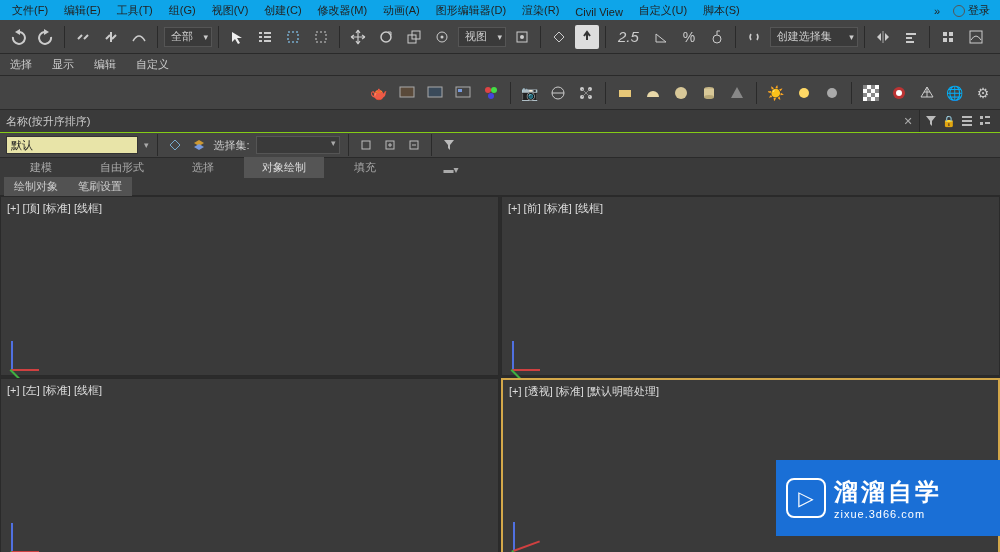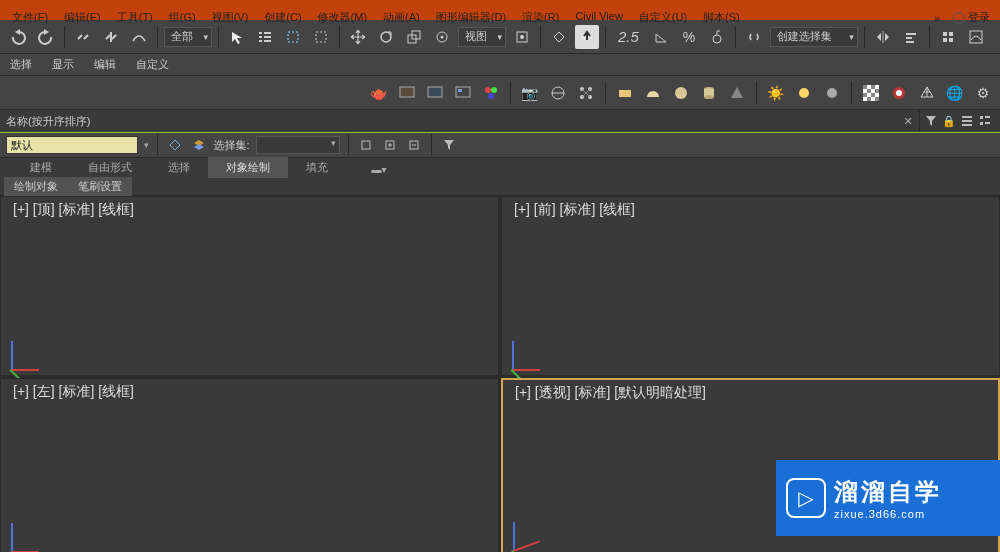--- a/index.html
+++ b/index.html
@@ -1,19 +1,19 @@
 <!DOCTYPE html>
 <html><head>
 <meta charset="utf-8">
 <style>
 * { margin: 0; padding: 0; box-sizing: border-box; font-family: "Microsoft YaHei", Arial, sans-serif; font-size: 11px; }
 body { width: 1000px; height: 552px; background: #3a3a3a; color: #c8c8c8; overflow: hidden; position: relative; }
 
 
-.menubar { height: 20px; background: #c2410c; display: flex; align-items: flex-start; padding: 8px 4px; }
+.menubar { height: 20px; background: #0ea5e9; display: flex; align-items: flex-end; padding: 0 4px; }
 .menubar .menu-item { padding: 2px 8px; color: #222; cursor: pointer; }
 .menubar .right { margin-left: auto; display: flex; align-items: center; gap: 4px; }
 .menubar .arrow { color: #222; padding: 0 3px; }
 .login-btn { display: flex; align-items: center; gap: 3px; padding: 2px 6px; color: #222; }
 .login-icon { width: 12px; height: 12px; border: 1px solid #555; border-radius: 50%; position: relative; }
 
 
 .toolbar { height: 34px; background: #444; border-bottom: 1px solid #2a2a2a; display: flex; align-items: center; padding: 0 6px; gap: 4px; }
 .toolbar2 { height: 22px; background: #444; border-bottom: 1px solid #2a2a2a; display: flex; align-items: center; padding: 0 6px; gap: 12px; }
 .toolbar3 { height: 34px; background: #444; border-bottom: 1px solid #2a2a2a; display: flex; align-items: center; justify-content: flex-end; padding: 0 6px; gap: 6px; }
@@ -30,32 +30,32 @@
 .filter-row { height: 22px; background: #3a3a3a; display: flex; align-items: center; padding: 0 6px; gap: 0; }
 .name-label { font-size: 11px; color: #ccc; }
 .name-input-row { height: 26px; background: #444; border-top: 1px solid #84cc16; border-bottom: 1px solid #2a2a2a; display: flex; align-items: center; padding: 0 6px; gap: 6px; }
 .name-input { width: 132px; height: 18px; background: #e8e4a8; border: 1px solid #333; padding: 0 4px; color: #222; font-size: 11px; }
 .selset-label { font-size: 11px; color: #ccc; }
 .selset-dd { width: 84px; height: 18px; background: #3a3a3a; border: 1px solid #555; position: relative; }
 .selset-dd::after { content: "▾"; position: absolute; right: 3px; top: 1px; font-size: 9px; color: #aaa; }
 .cicon { width: 22px; height: 22px; display: flex; align-items: center; justify-content: center; font-size: 14px; }
 
 
-.ribbon-tabs { height: 20px; background: #3a3a3a; display: flex; align-items: flex-end; padding: 0 12px; gap: 0; }
+.ribbon-tabs { height: 20px; background: #3a3a3a; display: flex; align-items: flex-end; padding: 0 12px; gap: 12px; }
 .rtab { padding: 3px 18px; color: #aaa; cursor: pointer; font-size: 11px; }
 .rtab.active { background: #555; color: #ddd; }
 .sub-tabs { height: 18px; background: #3a3a3a; border-bottom: 1px solid #2a2a2a; display: flex; align-items: center; padding: 0 4px; gap: 0; }
 .stab { padding: 2px 10px; color: #ccc; font-size: 11px; cursor: pointer; }
 .stab.active { background: #525252; }
 
 
 .viewports { position: relative; width: 1000px; height: 362px; background: #2b2b2b; display: grid; grid-template-columns: 1fr 1fr; grid-template-rows: 1fr 1fr; gap: 2px; }
 .viewport { position: relative; background: #3a3a3a; border: 1px solid #2a2a2a; }
 .viewport.active { border: 2px solid #d4a84a; }
-.vp-label { position: absolute; top: 4px; left: 12px; font-size: 14px; color: #ddd; user-select: none; }
+.vp-label { position: absolute; top: 4px; left: 6px; font-size: 11px; color: #ddd; user-select: none; }
 .axis { position: absolute; bottom: 6px; left: 10px; width: 40px; height: 40px; }
 .axis .ax { position: absolute; left: 0; bottom: 0; width: 2px; transform-origin: bottom left; }
 .axis .az { height: 28px; background: #5070e0; }
 .axis .ax2 { height: 28px; background: #d04040; transform: rotate(90deg); }
 .axis .ay { height: 24px; background: #40b040; transform: rotate(135deg); }
 .axis.persp .ay { transform: rotate(150deg); }
 .axis.persp .ax2 { transform: rotate(70deg); }
 
 
 .watermark { position: absolute; right: 0; bottom: 16px; width: 224px; height: 76px; background: #1a6fd6; color: #fff; display: flex; align-items: center; padding: 6px 10px; gap: 8px; }

